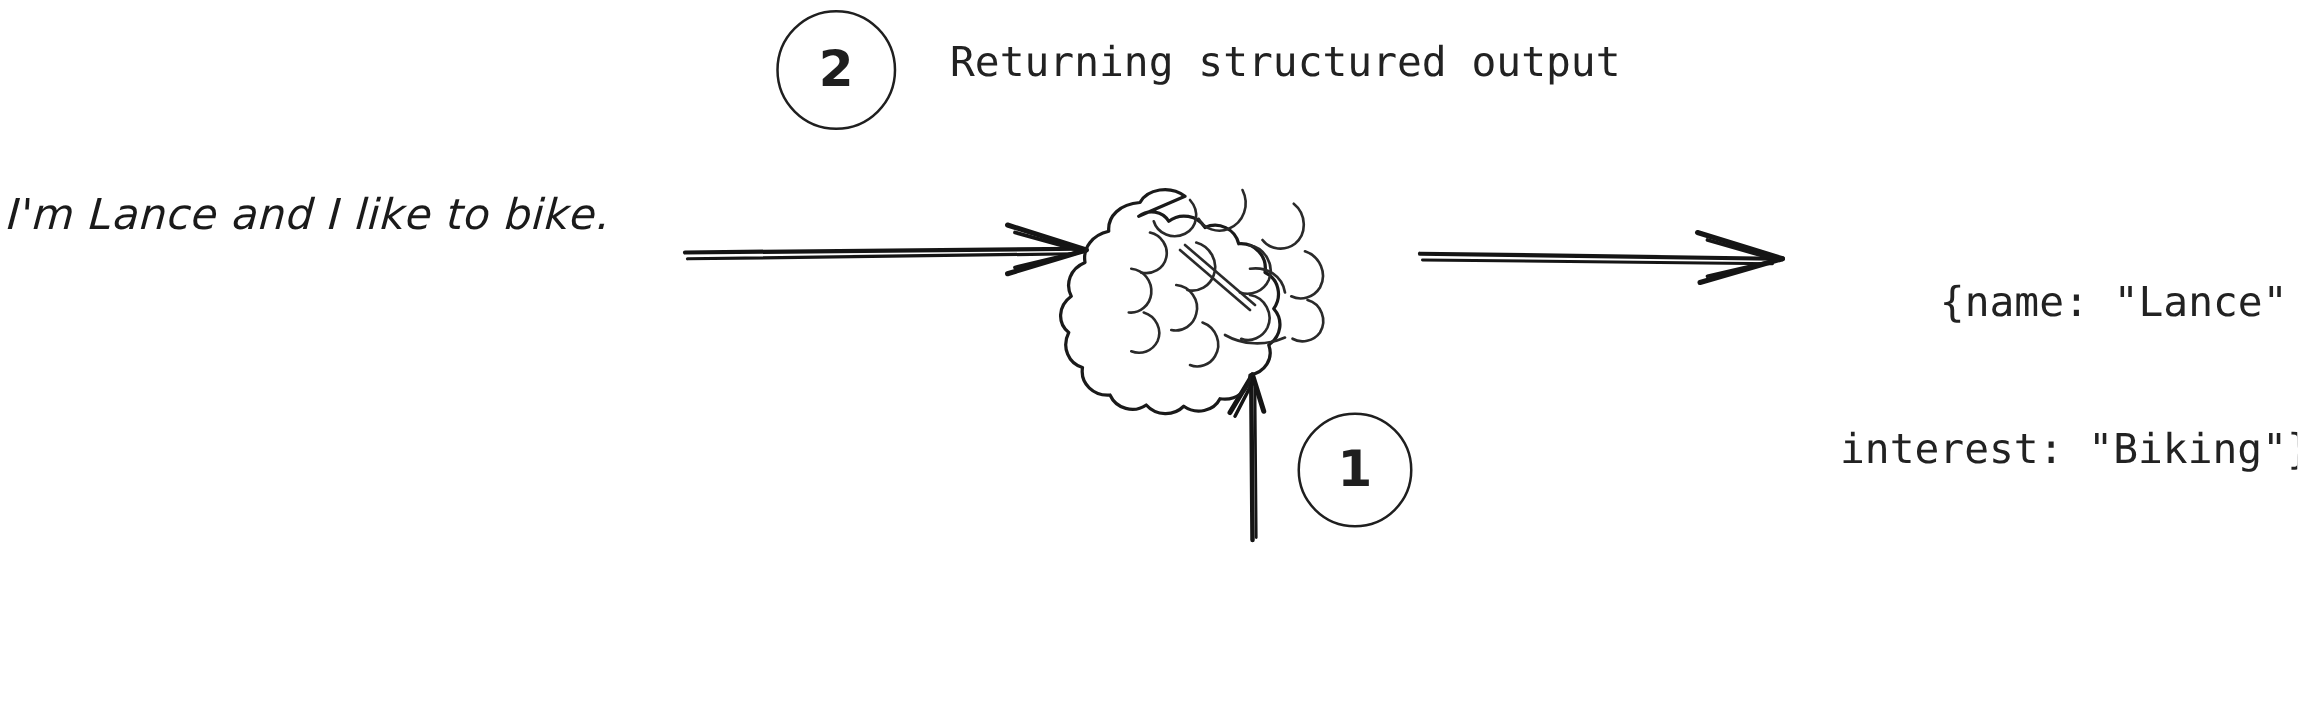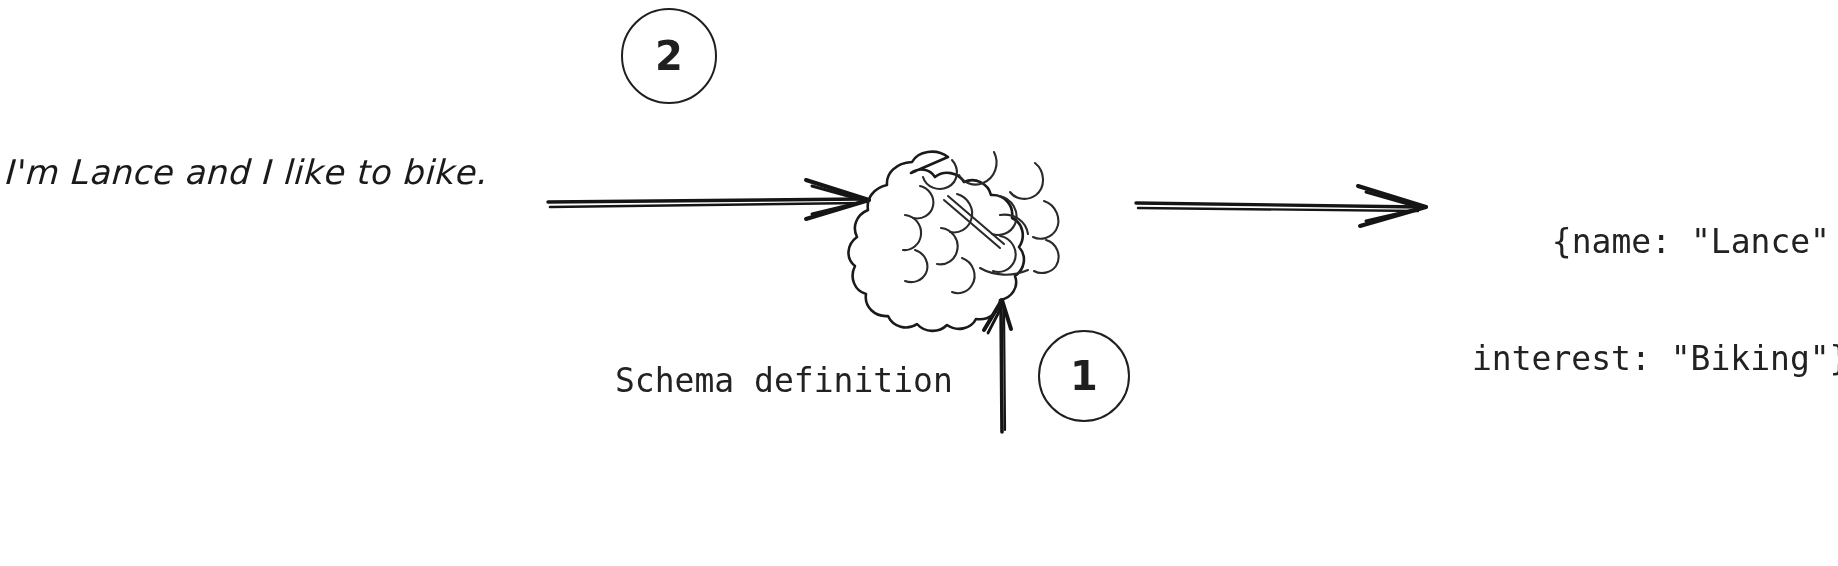--- a/index.html
+++ b/index.html
@@ -211,22 +211,22 @@
   </svg>
 
   <div class="step-circle" id="step-circle-2">
     <span>2</span>
   </div>
 
   <div class="step-circle" id="step-circle-1">
     <span>1</span>
   </div>
 
-
-  <div class="mono" id="caption-step1">Schema definition</div>
+  <div class="mono" id="caption-step2">Returning structured output</div>
+
 
   <div class="handwriting" id="input-utterance">I'm Lance and I like to bike.</div>
 
   <div class="mono" id="output-json">
     <div>{name: "Lance"</div>
     <div>interest: "Biking"}</div>
   </div>
 
   <div class="mono" id="schema-json">
     

